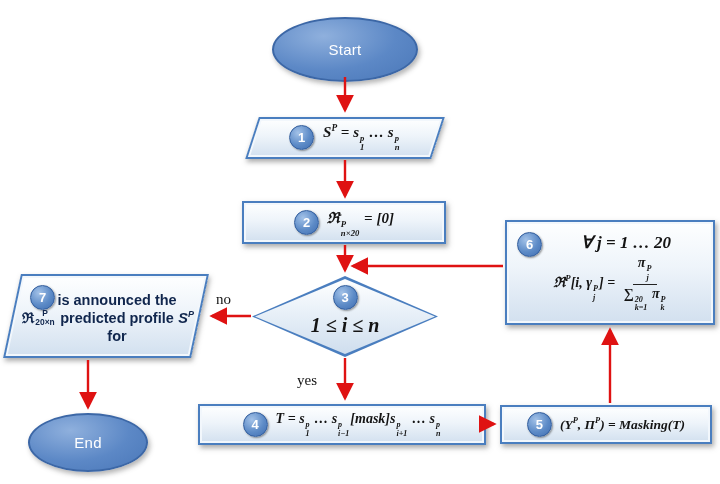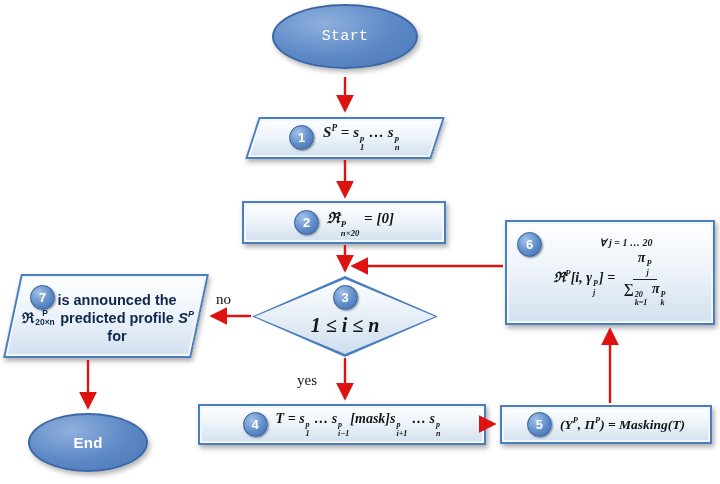--- a/index.html
+++ b/index.html
@@ -98,21 +98,21 @@
       <line x1="345" y1="245" x2="345" y2="270" marker-end="url(#ah)"></line>
       <line x1="503" y1="266" x2="353" y2="266" marker-end="url(#ah)"></line>
       <line x1="251" y1="316" x2="212" y2="316" marker-end="url(#ah)"></line>
       <line x1="88" y1="360" x2="88" y2="407" marker-end="url(#ah)"></line>
       <line x1="345" y1="358" x2="345" y2="398" marker-end="url(#ah)"></line>
       <line x1="486" y1="424" x2="494" y2="424" marker-end="url(#ah)"></line>
       <line x1="610" y1="403" x2="610" y2="330" marker-end="url(#ah)"></line>
     </g>
   </svg>
 
-  <div class="node ellipse" style="left:272px;top:4px;width:146px;height:65px;font-family:Liberation Mono, monospace;">
+  <div class="node ellipse" style="left:272px;top:17px;width:146px;height:65px;">
     <span>Start</span>
   </div>
 
   <div class="node para skew18" style="left:252px;top:117px;width:186px;height:42px;">
     <div class="unskew18" style="display:flex;align-items:center;gap:9px;">
       <span class="num-circle">1</span>
       <span class="formula"><i>S<sup>P</sup></i> = <i>s</i><span class="ss">
             <span>p</span>
             <span>1</span>
           </span> … <i>s</i><span class="ss">
@@ -135,21 +135,21 @@
     <div style="position:absolute;left:0;top:9px;width:100%;display:flex;justify-content:center;">
       <span class="num-circle">3</span>
     </div>
     <div class="formula" style="position:absolute;left:0;top:38px;width:100%;text-align:center;font-size:20px;">1 ≤ <i>i</i> ≤ <i>n</i></div>
   </div>
 
   <div class="node rect" style="left:505px;top:220px;width:210px;height:105px;flex-direction:column;gap:2px;padding:6px 8px;">
     <div style="position:absolute;left:10px;top:10px;">
       <span class="num-circle">6</span>
     </div>
-    <div class="formula" style="font-size:10px;margin-left:32px;">∀ <i>j</i> = 1 … 20</div>
+    <div class="formula" style="font-size:17px;margin-left:32px;">∀ <i>j</i> = 1 … 20</div>
     <div class="formula" style="font-size:14px;">ℜ<sup>P</sup>[<i>i</i>, <i>γ</i><span class="ss">
           <span>P</span>
           <span>j</span>
         </span>] = <span class="frac">
           <span class="fnum">π<span class="ss">
               <span>P</span>
               <span>j</span>
             </span></span>
           <span class="fden">∑<span class="ss">
               <span>20</span>
@@ -164,21 +164,21 @@
   <div class="node para skew12" style="left:12px;top:274px;width:188px;height:84px;">
     <div class="unskew12" style="position:relative;width:100%;height:100%;">
       <span class="num-circle" style="position:absolute;left:16px;top:9px;">7</span>
       <div class="formula" style="position:absolute;left:8px;right:4px;top:10px;bottom:6px;display:flex;align-items:center;justify-content:center;text-align:center;white-space:normal;font-size:14.5px;line-height:1.25;font-family:'Liberation Sans',sans-serif;font-style:normal;color:#10264d;">ℜ<span class="ss">
             <span>P</span>
             <span>20×n</span>
           </span> is announced the predicted profile for <i>S<sup>P</sup></i></div>
     </div>
   </div>
 
-  <div class="node ellipse" style="left:28px;top:413px;width:120px;height:59px;font-weight:bold;">
+  <div class="node ellipse" style="left:28px;top:413px;width:120px;height:59px;">
     <span>End</span>
   </div>
 
   <div class="node rect" style="left:198px;top:404px;width:288px;height:41px;">
     <span class="num-circle">4</span>
     <span class="formula" style="font-size:14px;"><i>T</i> = <i>s</i><span class="ss">
           <span>p</span>
           <span>1</span>
         </span> … <i>s</i><span class="ss">
           <span>p</span>

